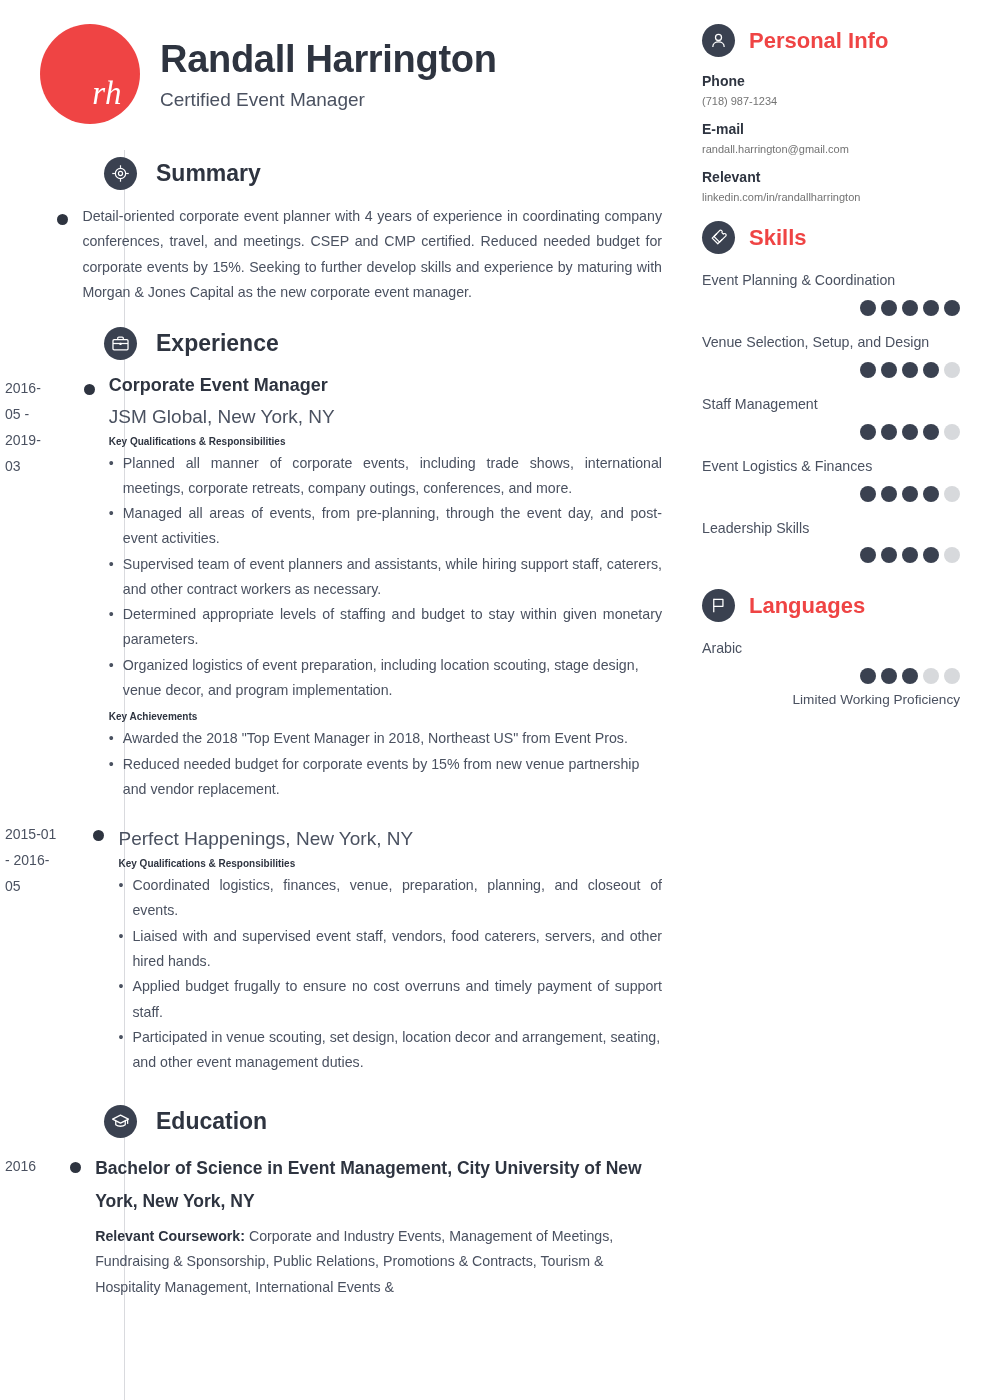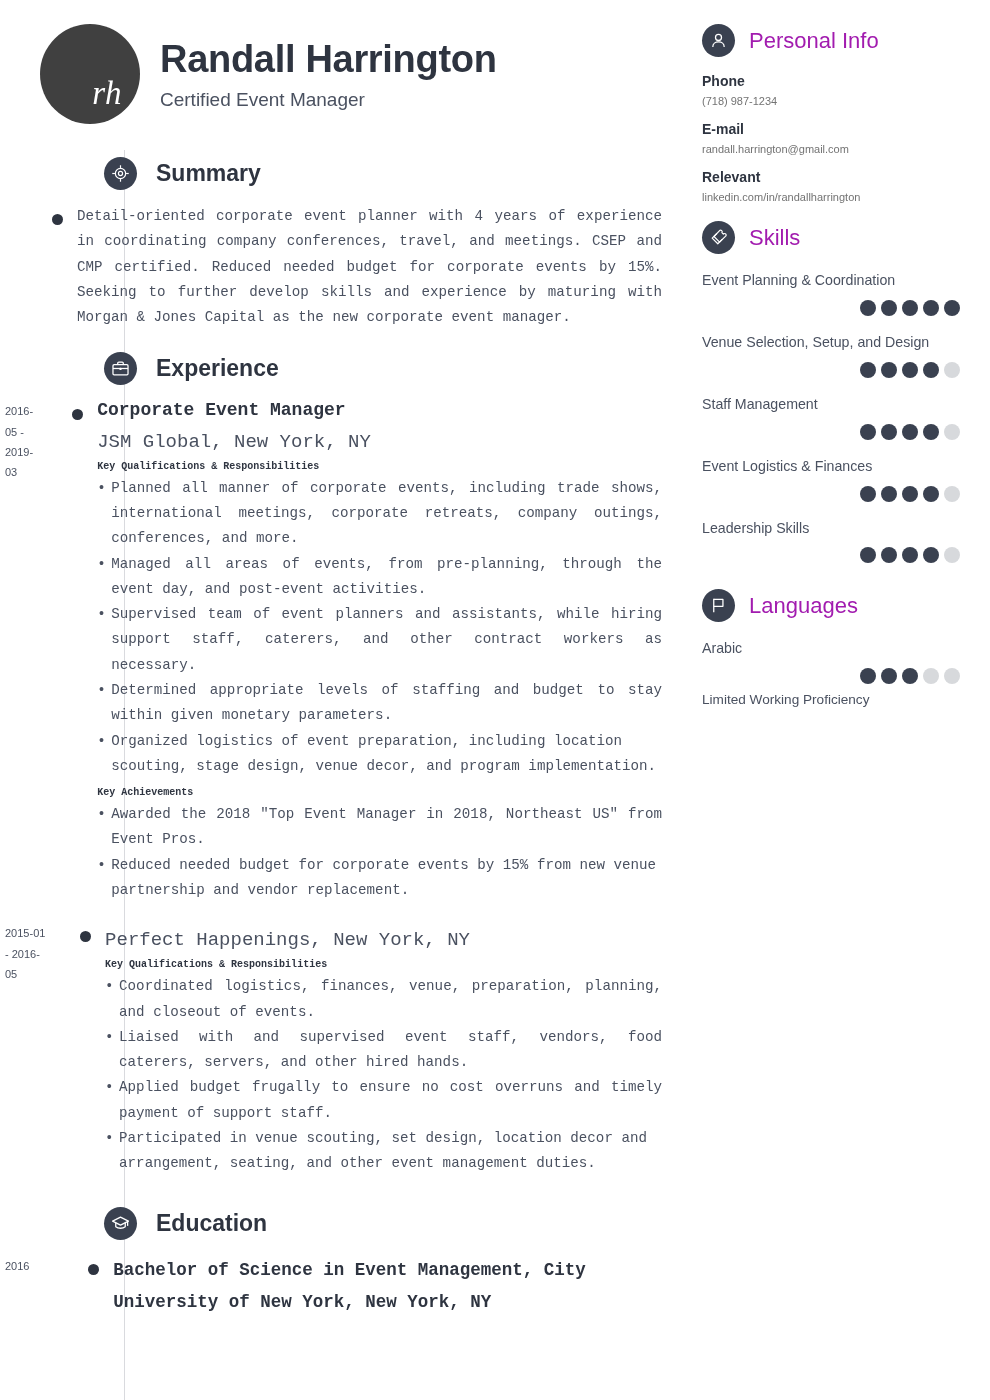--- a/index.html
+++ b/index.html
@@ -33,21 +33,21 @@
   .header {
     display: flex;
     align-items: flex-start;
     padding: 24px 0 0 40px;
     height: 135px;
   }
   .monogram {
     width: 100px;
     height: 100px;
     border-radius: 50%;
-    background: #404040;
+    background: #ef4444;
     position: relative;
     flex: 0 0 auto;
   }
   .monogram-text {
     position: absolute;
     right: 18px;
     bottom: 14px;
     font-family: "Liberation Serif", serif;
     font-style: italic;
     font-size: 33px;
@@ -120,21 +120,21 @@
   
   .entry {
     position: relative;
     display: flex;
     margin-top: 4px;
   }
   .entry-date {
     width: 104px;
     padding-right: 14px;
     text-align: left;
-    font-size: 11px;
+    font-size: 14px;
     color: #4a5160;
     line-height: 1.85;
     padding-top: 2px;
     padding-left: 5px;
   }
   .entry-dot-cell {
     width: 40px;
     position: relative;
     flex: 0 0 auto;
   }
@@ -143,21 +143,20 @@
     left: 15px;
     top: 10px;
     width: 11px;
     height: 11px;
     border-radius: 50%;
     background: #2e3440;
   }
   .entry-body {
     flex: 1 1 auto;
     padding-right: 28px;
-    font-family: Liberation Mono, monospace;
   }
 
   .summary-body {
     font-size: 14.2px;
     line-height: 1.78;
     color: #4a5160;
     text-align: justify;
   }
 
   .entry-title {
@@ -226,22 +225,22 @@
     height: 33px;
     border-radius: 50%;
     background: #3a4150;
     display: flex;
     align-items: center;
     justify-content: center;
     flex: 0 0 auto;
   }
   .side-title {
     font-size: 22px;
-    font-weight: normal;
-    color: #a21caf;
+    font-weight: bold;
+    color: #ef4444;
     margin-left: 14px;
   }
   .info-label {
     font-size: 14px;
     font-weight: bold;
     color: #2e3440;
     margin-top: 14px;
   }
   .info-value {
     font-size: 11px;
@@ -264,21 +263,21 @@
   .dot {
     width: 16px;
     height: 16px;
     border-radius: 50%;
     background: #d7d9dc;
   }
   .dot.on { background: #3a4150; }
   .rate-caption {
     font-size: 13.6px;
     color: #4a5160;
-    text-align: left;
+    text-align: right;
     margin-top: 8px;
   }
 </style>
 </head>
 <body>
 
 <div class="page">
 
   <div class="main-col">
 
@@ -385,20 +384,21 @@
         </span>
         <span class="sec-title">Education</span>
       </div>
       <div class="entry">
         <div class="entry-date">2016</div>
         <div class="entry-dot-cell">
           <span class="entry-dot"></span>
         </div>
         <div class="entry-body">
           <div class="entry-title edu">Bachelor of Science in Event Management, City University of New York, New York, NY</div>
+          <div class="coursework"><b>Relevant Coursework:</b><span> Corporate and Industry Events, Management of Meetings, Fundraising &amp; Sponsorship, Public Relations, Promotions &amp; Contracts, Tourism &amp; Hospitality Management, International Events &amp;</span></div>
         </div>
       </div>
     </div>
 
   </div>
 
   <div class="side-col">
 
     <div class="side-section">
       <div class="side-head">

